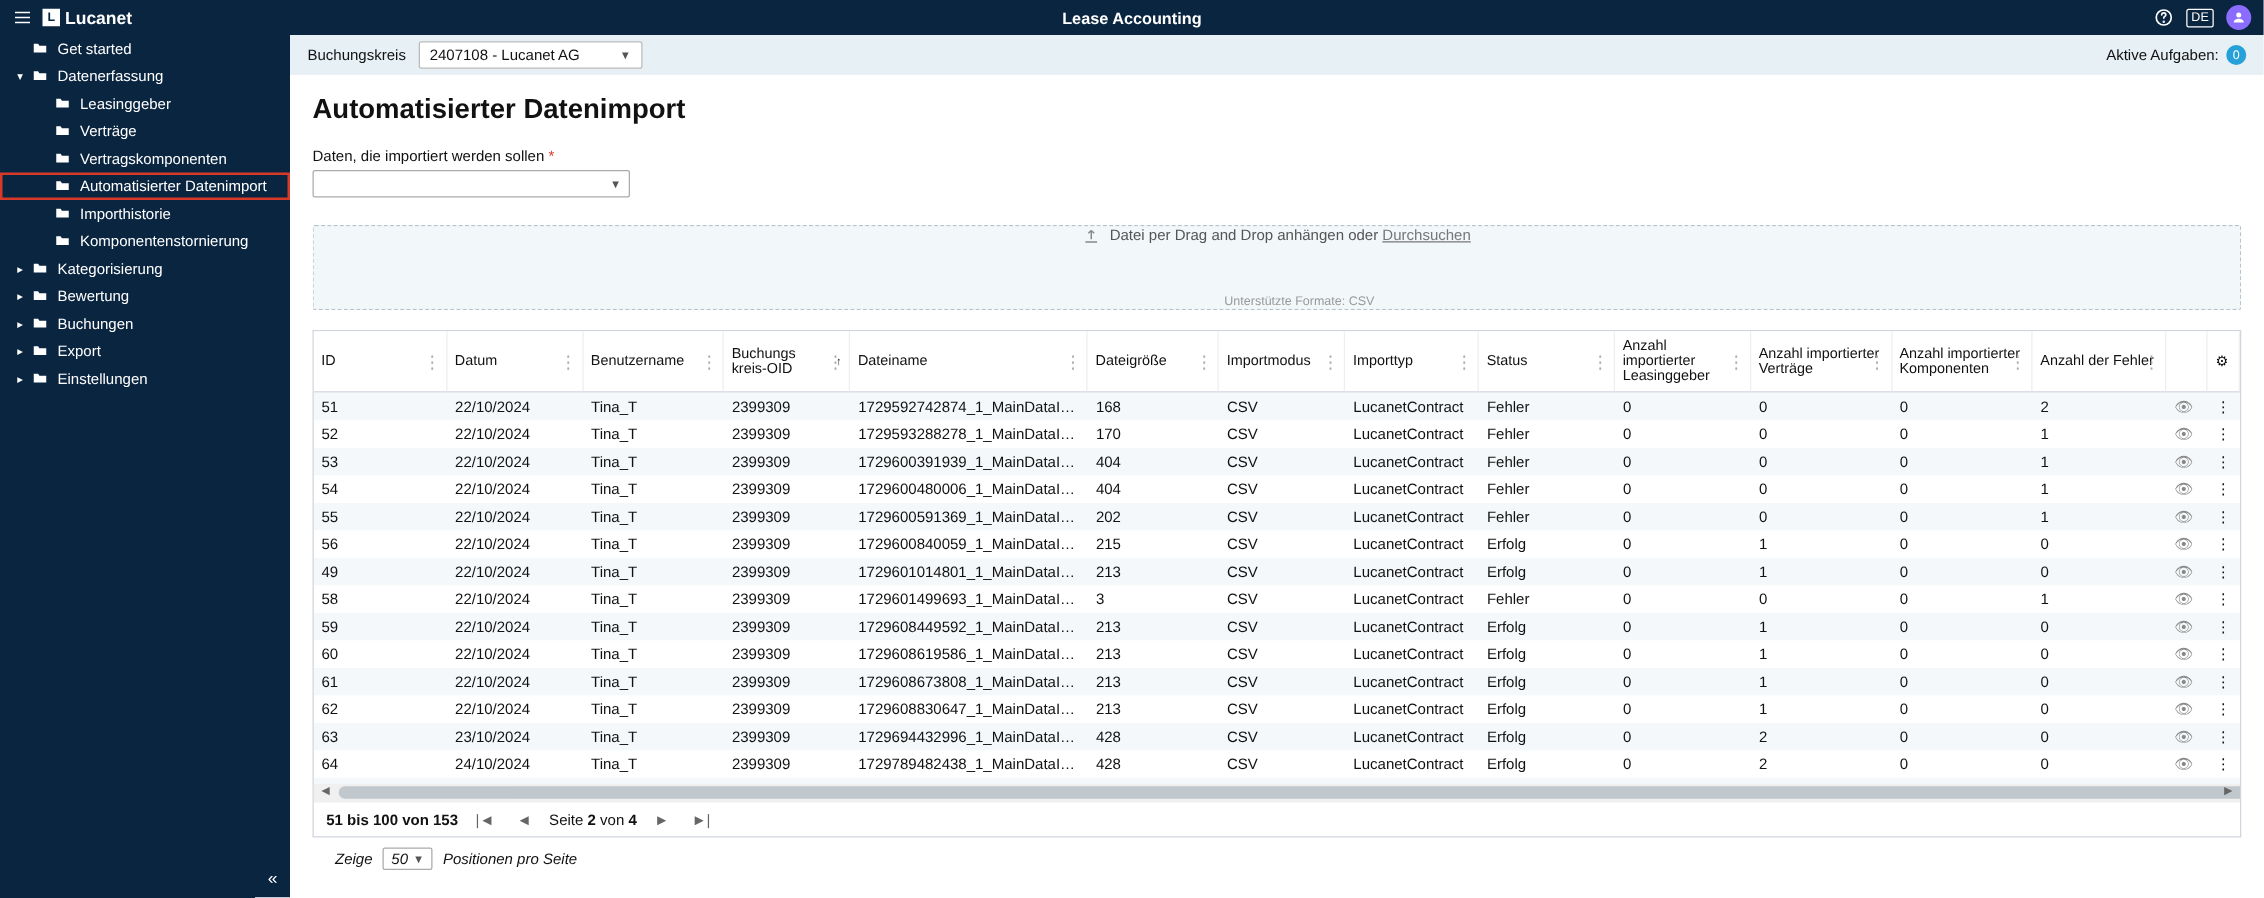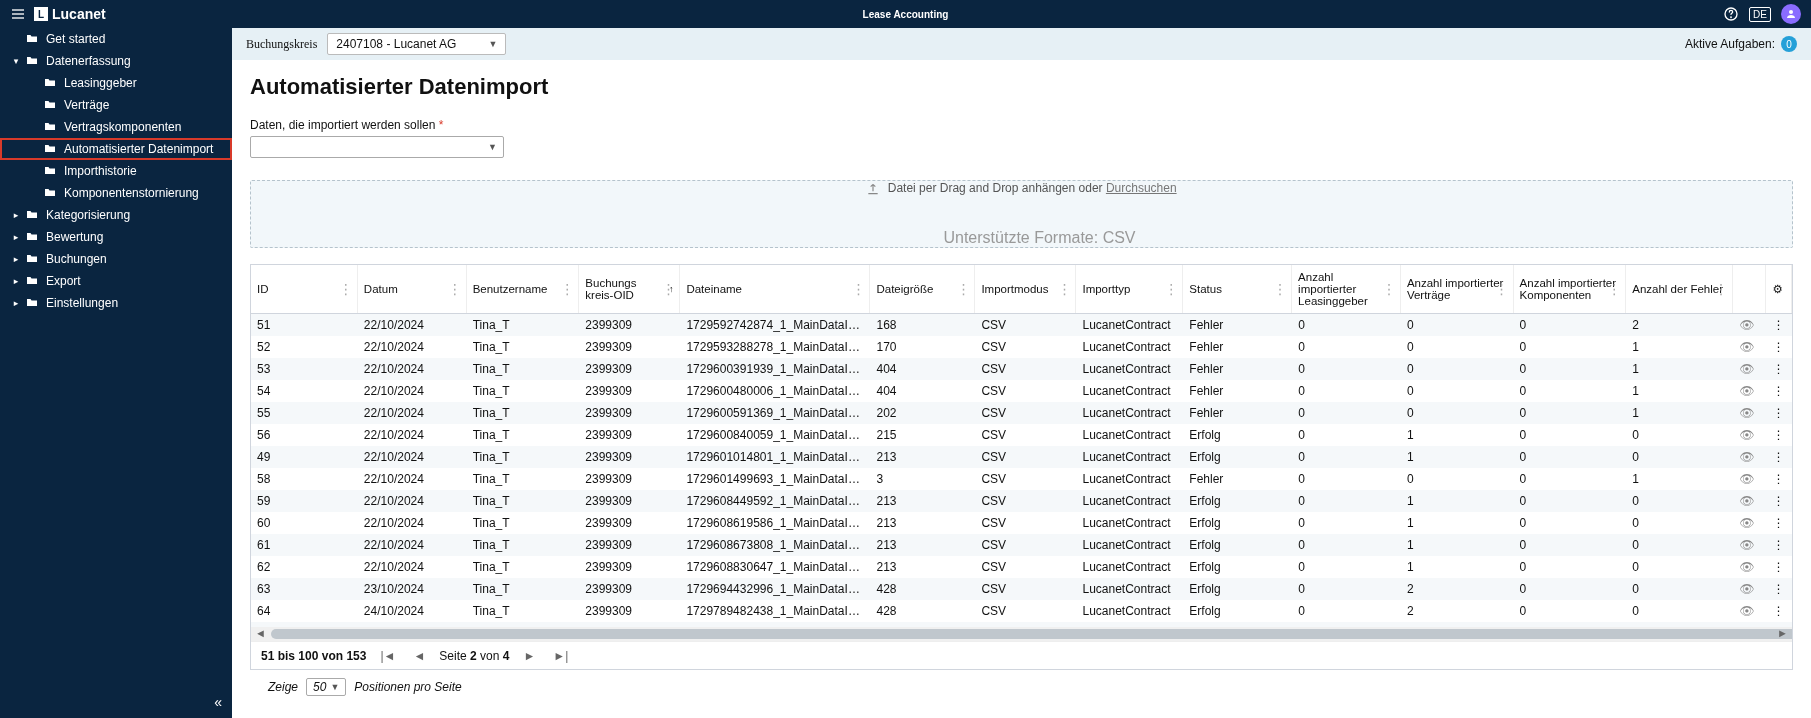--- a/index.html
+++ b/index.html
@@ -1,19 +1,19 @@
 <!DOCTYPE html>
 <html><head>
 <meta charset="utf-8">
 <style>
   * { box-sizing: border-box; margin: 0; padding: 0; }
   body { font-family: Arial, Helvetica, sans-serif; font-size: 12px; color: #111; background: #fff; width: 1811px; height: 718px; overflow: hidden; }
   .topbar { height: 28px; background: #0a2540; color: #fff; display: flex; align-items: center; padding: 0 10px; position: relative; }
   .topbar .left { display: flex; align-items: center; gap: 8px; }
-  .topbar .title { position: absolute; left: 50%; transform: translateX(-50%); font-weight: bold; font-size: 10px; }
+  .topbar .title { position: absolute; left: 50%; transform: translateX(-50%); font-weight: bold; font-size: 13px; }
   .topbar .right { margin-left: auto; display: flex; align-items: center; gap: 10px; }
   .hamburger-icon, .help-icon, .lang-badge, .avatar { display: inline-flex; align-items: center; justify-content: center; }
   .hamburger-icon svg, .help-icon svg { width: 16px; height: 16px; fill: none; stroke: #fff; stroke-width: 2; }
   .lang-badge { border: 1px solid #fff; border-radius: 2px; font-size: 10px; padding: 1px 3px; }
   .avatar { width: 20px; height: 20px; background: #8a6cff; border-radius: 50%; }
   .avatar svg { width: 12px; height: 12px; fill: #fff; }
   .logo { font-weight: bold; font-size: 14px; display: flex; align-items: center; gap: 4px; }
   .logo-mark { width: 14px; height: 14px; background: #fff; color: #0a2540; font-size: 10px; display:flex; align-items:center; justify-content:center; font-weight:bold; }
 
   .layout { display: flex; height: calc(718px - 28px); }
@@ -22,34 +22,34 @@
   .sidebar li { display: flex; align-items: center; padding: 4px 10px; font-size: 12px; cursor: pointer; }
   .sidebar li .tree-icon { width: 12px; text-align: center; margin-right: 4px; font-size: 9px; }
   .sidebar li .folder-icon { width: 14px; margin-right: 6px; }
   .sidebar li.level-0 { }
   .sidebar li.level-1 { padding-left: 28px; }
   .sidebar li.selected { outline: 2px solid #d83a2a; outline-offset: -2px; }
   .sidebar-collapse { position: absolute; bottom: 8px; right: 10px; color: #fff; font-size: 14px; }
 
   .main { flex: 1; display: flex; flex-direction: column; overflow: hidden; }
   .contextbar { height: 32px; background: #e6f0f5; display: flex; align-items: center; padding: 0 14px; }
-  .contextbar label { font-size: 12px; margin-right: 10px; font-family: Liberation Serif, serif; }
+  .contextbar label { font-size: 12px; margin-right: 10px; }
   .contextbar .select { display: inline-flex; align-items: center; border: 1px solid #bbb; background: #fff; height: 22px; padding: 0 8px; font-size: 12px; gap: 32px; border-radius: 2px; }
   .contextbar .right { margin-left: auto; display: flex; align-items: center; gap: 6px; font-size: 12px; }
   .badge { background: #25a0d8; color: #fff; border-radius: 50%; width: 16px; height: 16px; font-size: 10px; display:flex; align-items:center; justify-content:center; }
 
   .content { padding: 14px 18px; display: flex; flex-direction: column; overflow: hidden; flex: 1; }
   h1 { font-size: 22px; font-weight: bold; margin-bottom: 18px; }
   .field-label { font-size: 12px; margin-bottom: 4px; display: block; }
   .field-label .req { color: #d83a2a; }
   .select-box { width: 254px; height: 22px; border: 1px solid #aaa; display: flex; align-items: center; justify-content: flex-end; padding: 0 6px; border-radius: 2px; background:#fff; }
   .dropzone { margin-top: 22px; border: 1px dashed #b5c3cc; height: 68px; display:flex; flex-direction:column; align-items:center; justify-content:space-between; color:#555; background:#f2f7fa; border-radius:2px; }
   .dropzone a { color: #777; text-decoration: underline; }
   .dropzone svg { width:14px; height:14px; vertical-align:middle; margin-right:4px; }
-  .dropzone .sub { font-size: 16px; color:#999; margin-top:2px;padding-left:36px; }
+  .dropzone .sub { font-size: 10px; color:#999; margin-top:2px;padding-left:36px; }
 
   .table-wrap { margin-top: 16px; border: 1px solid #d0d5dd; overflow: hidden; flex: 1; display:flex; flex-direction:column; }
   .table-head { display: flex; background: #fff; border-bottom: 1px solid #d0d5dd; }
   .th { padding: 6px 6px; font-size: 11.5px; font-weight: normal; border-right: 1px solid #eee; display:flex; align-items:center; position:relative; }
   .th .menu { position:absolute; right:4px; top:50%; transform:translateY(-50%); color:#aaa; font-size:14px; }
   .th .sort { font-size:9px; margin-left:4px; }
   .tbody { overflow-y: auto; flex:1; }
   .tr { display: flex; height: 22px; align-items: center; font-size: 12px; }
   .tr:nth-child(odd) { background: #f5f8fa; }
   .tr:nth-child(even) { background: #fff; }

